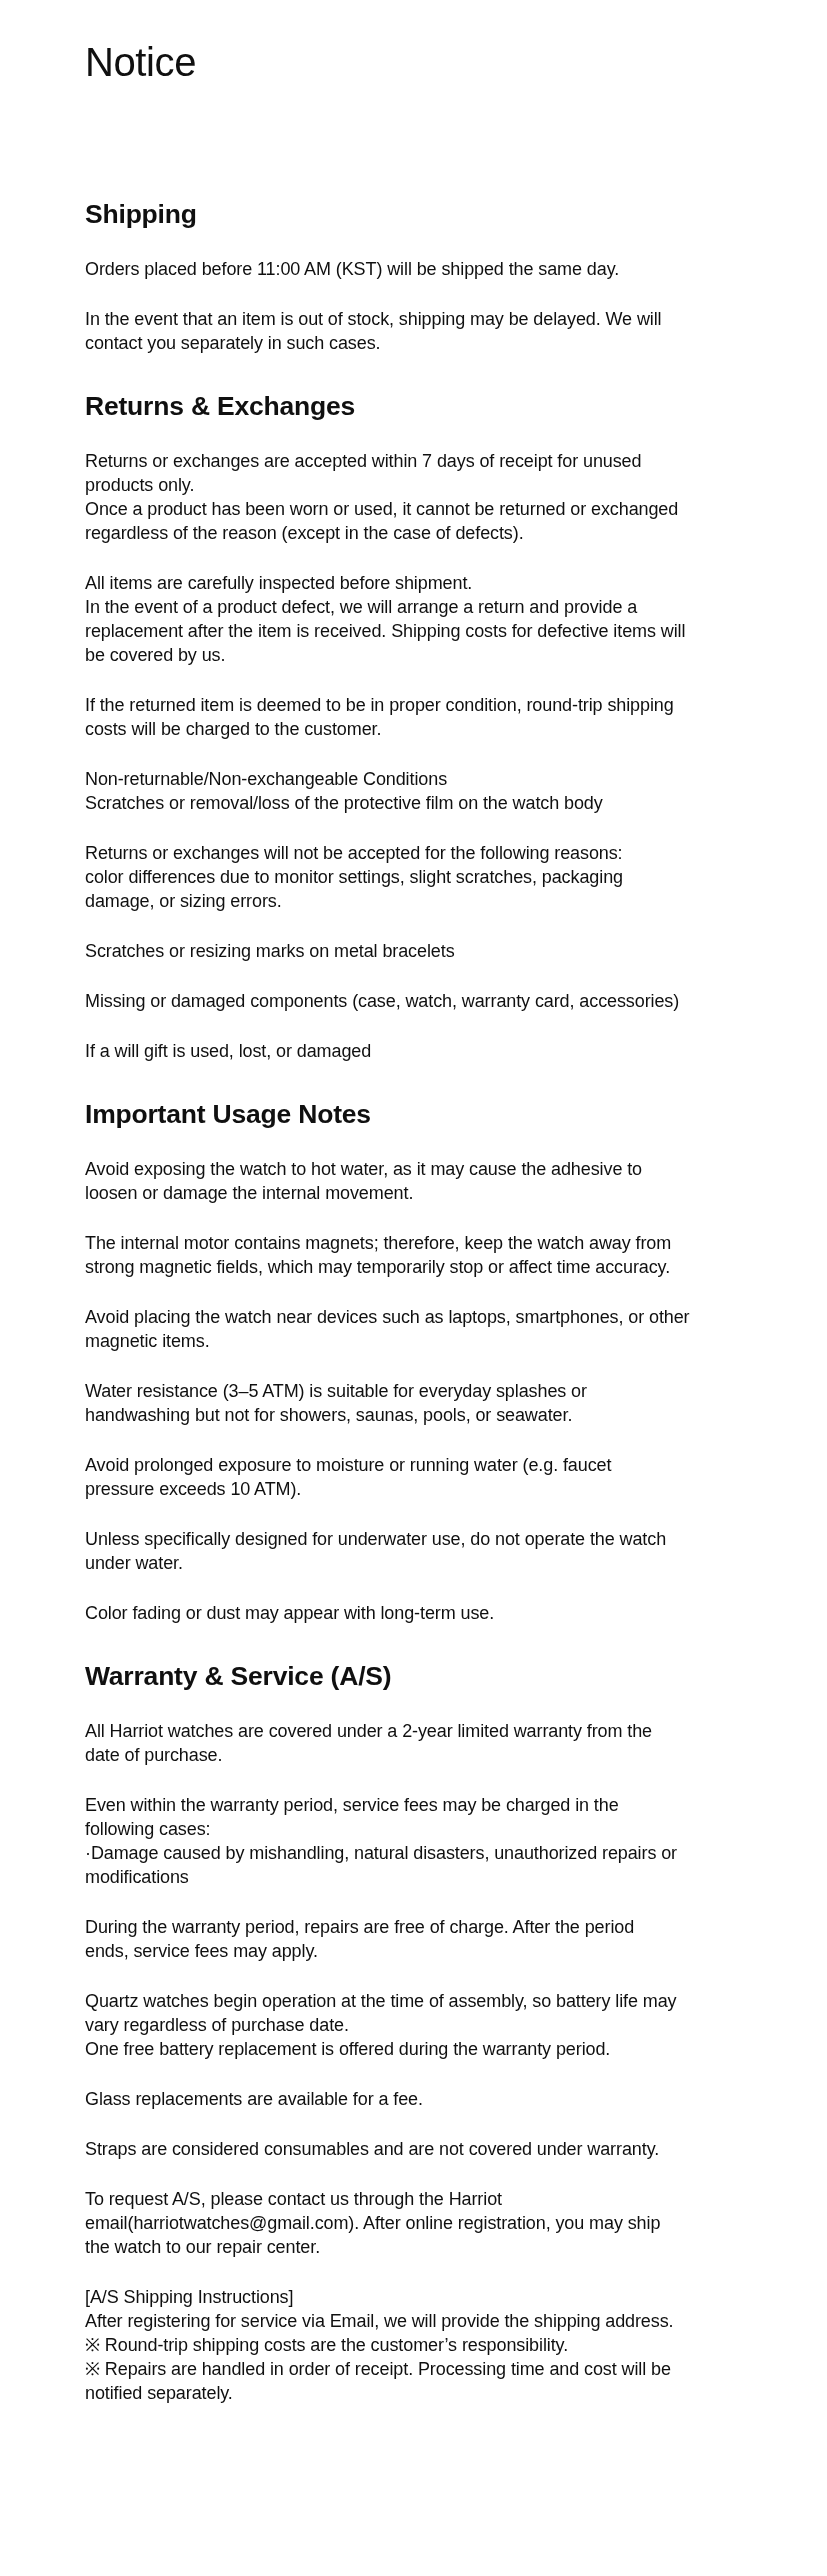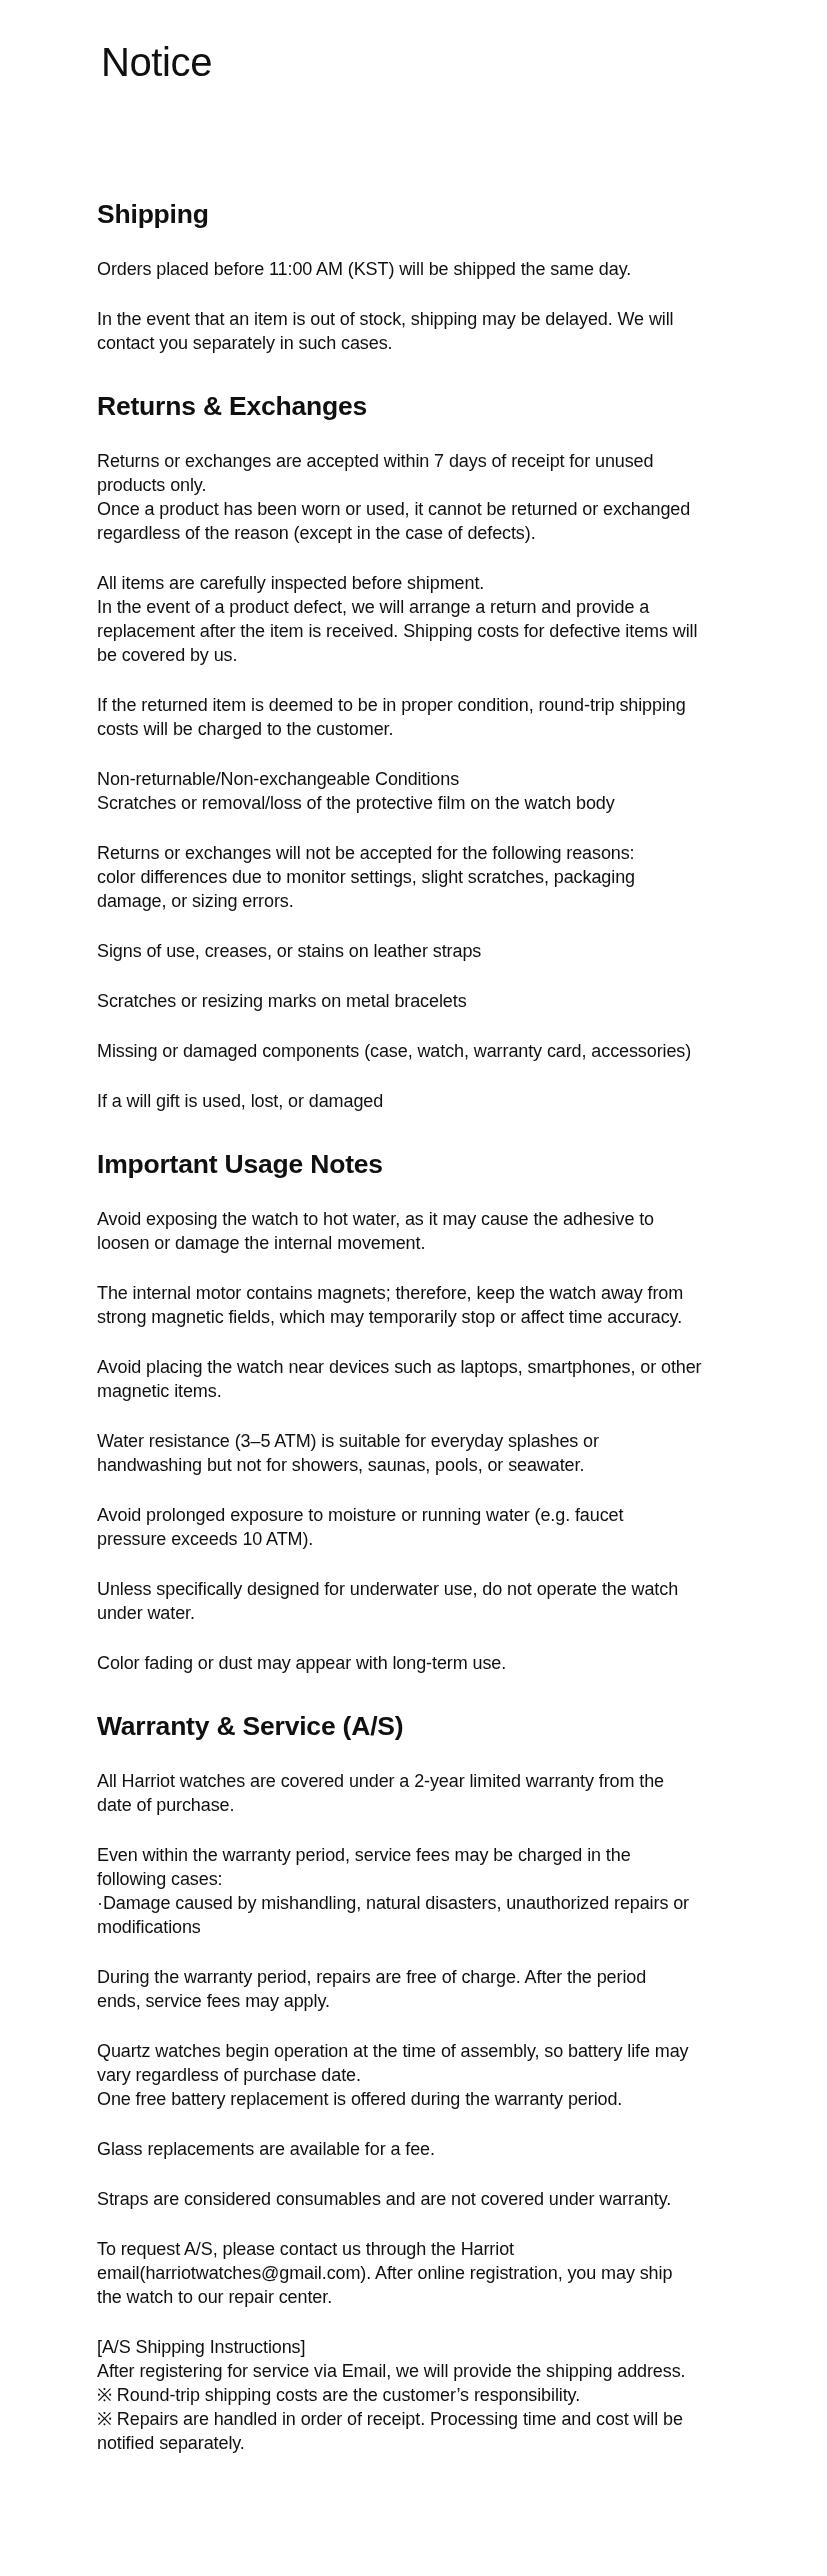--- a/index.html
+++ b/index.html
@@ -12,23 +12,23 @@
     background: #ffffff;
     color: #101010;
     font-family: "Liberation Sans", sans-serif;
   }
   main { display: block; }
   h1.page-title {
     font-size: 40px;
     line-height: 43px;
     font-weight: 400;
     letter-spacing: -0.4px;
-    margin: 0 0 114px 16px;
+    margin: 0 0 114px 0;
   }
-  section.notice-section { margin: 12px; }
+  section.notice-section { margin: 0; }
   h3.section-heading {
     font-size: 26.5px;
     line-height: 33px;
     font-weight: 700;
     letter-spacing: -0.2px;
     margin: 35px 0 8.3px 0;
   }
   p.paragraph {
     font-size: 18px;
     line-height: 24px;
@@ -60,21 +60,20 @@
 In the event of a product defect, we will arrange a return and provide a
 replacement after the item is received. Shipping costs for defective items will
 be covered by us.</p>
         <p class="paragraph">If the returned item is deemed to be in proper condition, round-trip shipping
 costs will be charged to the customer.</p>
         <p class="paragraph">Non-returnable/Non-exchangeable Conditions
 Scratches or removal/loss of the protective film on the watch body</p>
         <p class="paragraph">Returns or exchanges will not be accepted for the following reasons:
 color differences due to monitor settings, slight scratches, packaging
 damage, or sizing errors.</p>
-        <p class="paragraph">Signs of use, creases, or stains on leather straps</p>
         <p class="paragraph">Scratches or resizing marks on metal bracelets</p>
         <p class="paragraph">Missing or damaged components (case, watch, warranty card, accessories)</p>
         <p class="paragraph">If a will gift is used, lost, or damaged</p>
       </section>
 
   <section class="notice-section">
     <h3 class="section-heading">Important Usage Notes</h3>
   <p class="paragraph">Avoid exposing the watch to hot water, as it may cause the adhesive to
 loosen or damage the internal movement.</p>
         <p class="paragraph">The internal motor contains magnets; therefore, keep the watch away from

